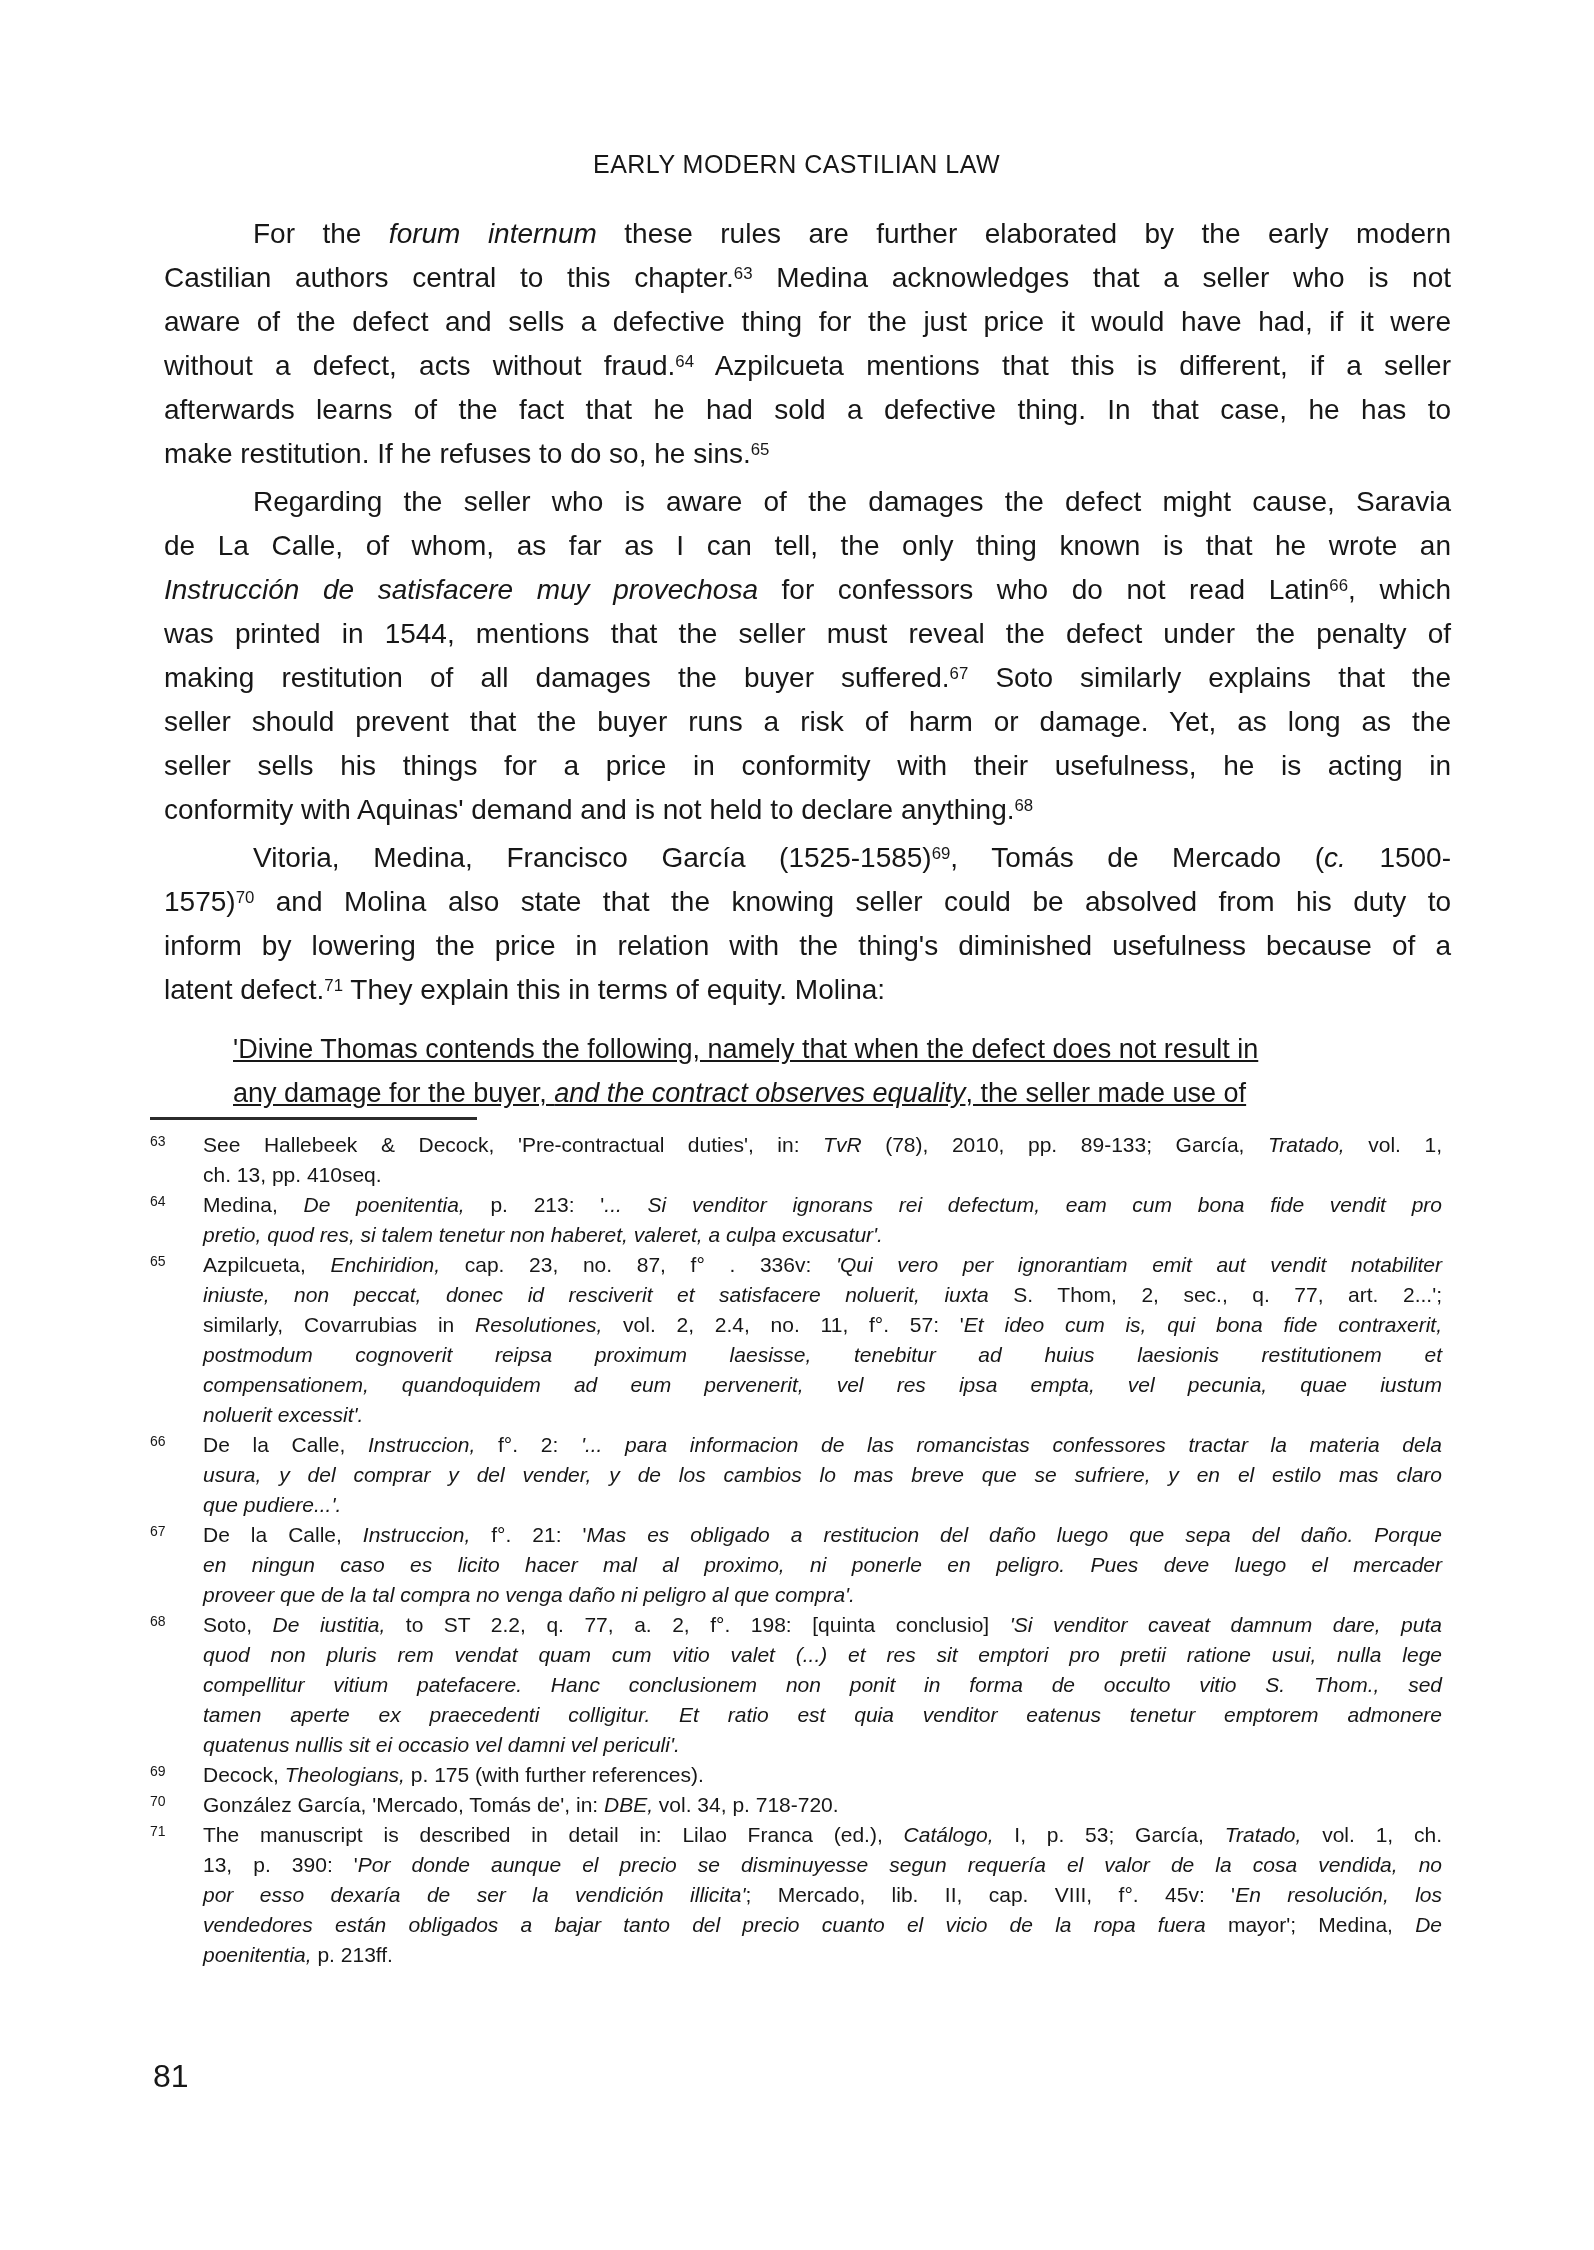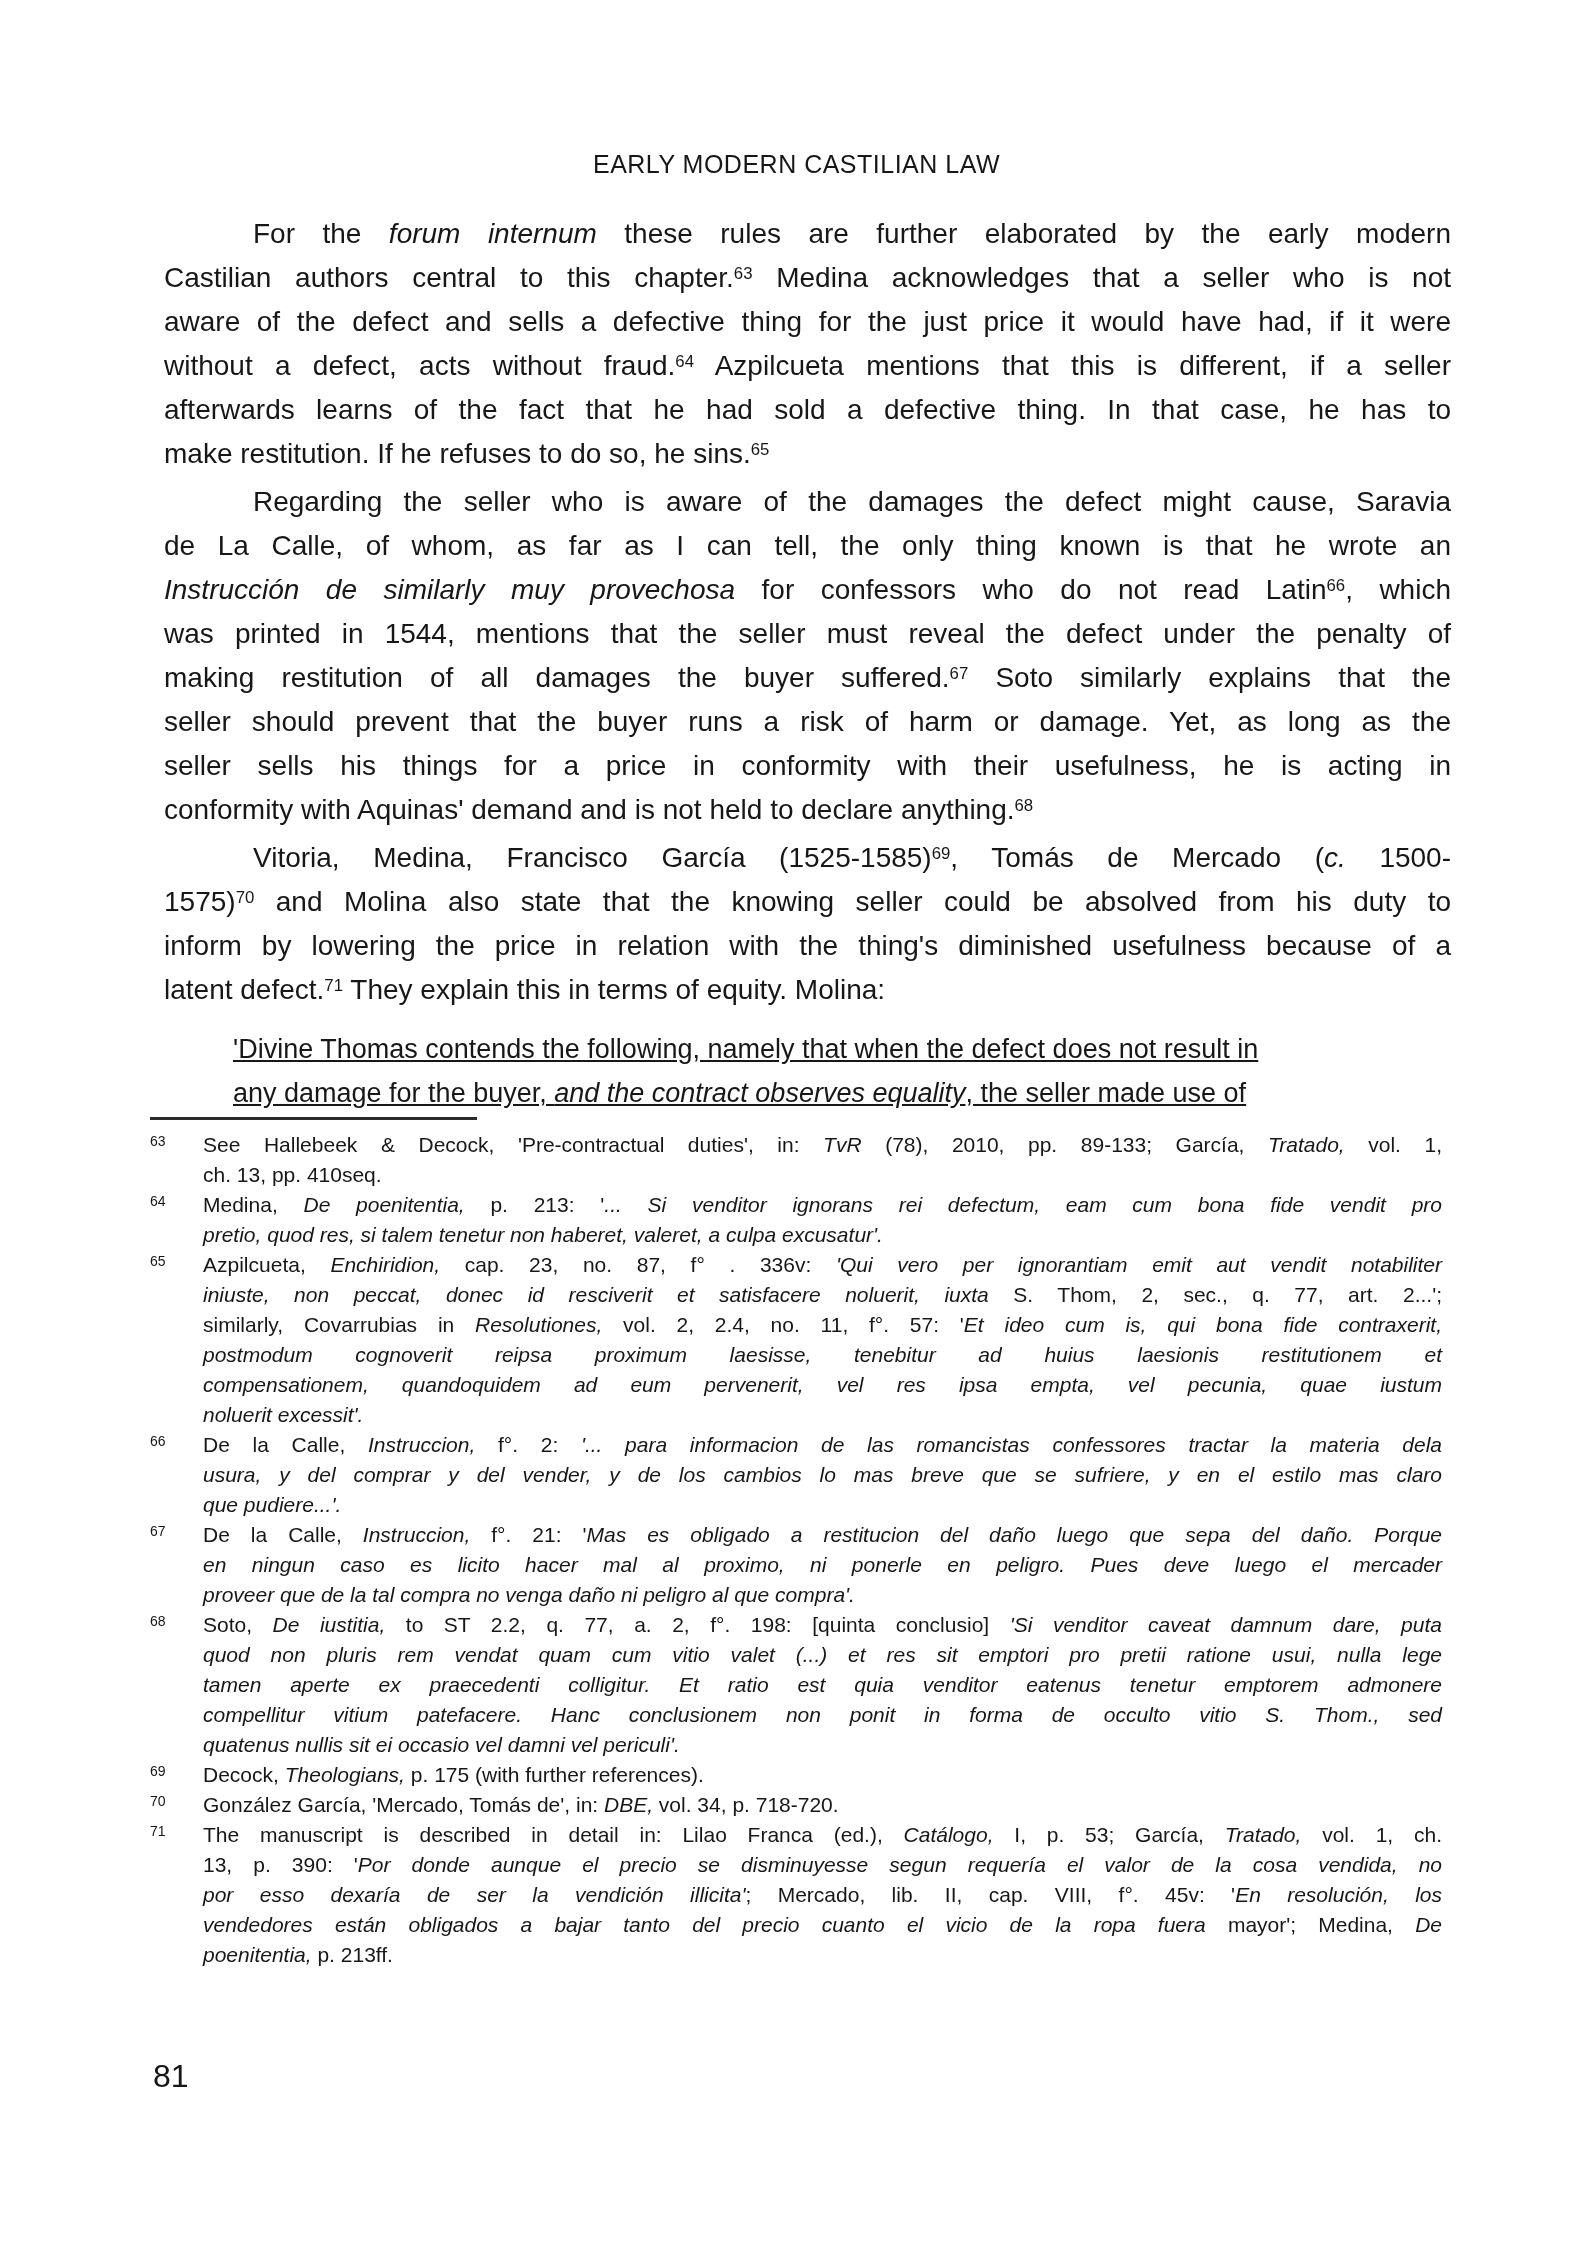--- a/index.html
+++ b/index.html
@@ -104,21 +104,21 @@
         <div class="bline first">For the <span class="it">forum internum</span> these rules are further elaborated by the early modern</div>
         <div class="bline">Castilian authors central to this chapter.<sup class="supref">63</sup> Medina acknowledges that a seller who is not</div>
         <div class="bline">aware of the defect and sells a defective thing for the just price it would have had, if it were</div>
         <div class="bline">without a defect, acts without fraud.<sup class="supref">64</sup> Azpilcueta mentions that this is different, if a seller</div>
         <div class="bline">afterwards learns of the fact that he had sold a defective thing. In that case, he has to</div>
         <div class="bline last">make restitution. If he refuses to do so, he sins.<sup class="supref">65</sup></div>
       </div>
       <div class="para indent">
         <div class="bline first">Regarding the seller who is aware of the damages the defect might cause, Saravia</div>
         <div class="bline">de La Calle, of whom, as far as I can tell, the only thing known is that he wrote an</div>
-        <div class="bline"><span class="it">Instrucción de similarly muy provechosa</span> for confessors who do not read Latin<sup class="supref">66</sup>, which</div>
+        <div class="bline"><span class="it">Instrucción de satisfacere muy provechosa</span> for confessors who do not read Latin<sup class="supref">66</sup>, which</div>
         <div class="bline">was printed in 1544, mentions that the seller must reveal the defect under the penalty of</div>
         <div class="bline">making restitution of all damages the buyer suffered.<sup class="supref">67</sup> Soto similarly explains that the</div>
         <div class="bline">seller should prevent that the buyer runs a risk of harm or damage. Yet, as long as the</div>
         <div class="bline">seller sells his things for a price in conformity with their usefulness, he is acting in</div>
         <div class="bline last">conformity with Aquinas' demand and is not held to declare anything.<sup class="supref">68</sup></div>
       </div>
       <div class="para indent">
         <div class="bline first">Vitoria, Medina, Francisco García (1525-1585)<sup class="supref">69</sup>, Tomás de Mercado (<span class="it">c.</span> 1500-</div>
         <div class="bline">1575)<sup class="supref">70</sup> and Molina also state that the knowing seller could be absolved from his duty to</div>
         <div class="bline">inform by lowering the price in relation with the thing's diminished usefulness because of a</div>
@@ -159,22 +159,22 @@
       <div class="fn">
         <span class="num">67</span>
         <div class="fline first">De la Calle, <span class="it">Instruccion,</span> f°. 21: '<span class="it">Mas es obligado a restitucion del daño luego que sepa del daño. Porque</span></div>
         <div class="fline"><span class="it">en ningun caso es licito hacer mal al proximo, ni ponerle en peligro. Pues deve luego el mercader</span></div>
         <div class="fline last"><span class="it">proveer que de la tal compra no venga daño ni peligro al que compra'.</span></div>
       </div>
       <div class="fn">
         <span class="num">68</span>
         <div class="fline first">Soto, <span class="it">De iustitia,</span> to ST 2.2, q. 77, a. 2, f°. 198: [quinta conclusio] <span class="it">'Si venditor caveat damnum dare, puta</span></div>
         <div class="fline"><span class="it">quod non pluris rem vendat quam cum vitio valet (...) et res sit emptori pro pretii ratione usui, nulla lege</span></div>
+        <div class="fline"><span class="it">compellitur vitium patefacere. Hanc conclusionem non ponit in forma de occulto vitio S. Thom., sed</span></div>
         <div class="fline"><span class="it">tamen aperte ex praecedenti colligitur. Et ratio est quia venditor eatenus tenetur emptorem admonere</span></div>
-        <div class="fline"><span class="it">compellitur vitium patefacere. Hanc conclusionem non ponit in forma de occulto vitio S. Thom., sed</span></div>
         <div class="fline last"><span class="it">quatenus nullis sit ei occasio vel damni vel periculi'.</span></div>
       </div>
       <div class="fn">
         <span class="num">69</span>
         <div class="fline first last">Decock, <span class="it">Theologians,</span> p. 175 (with further references).</div>
       </div>
       <div class="fn">
         <span class="num">70</span>
         <div class="fline first last">González García, 'Mercado, Tomás de', in: <span class="it">DBE,</span> vol. 34, p. 718-720.</div>
       </div>

